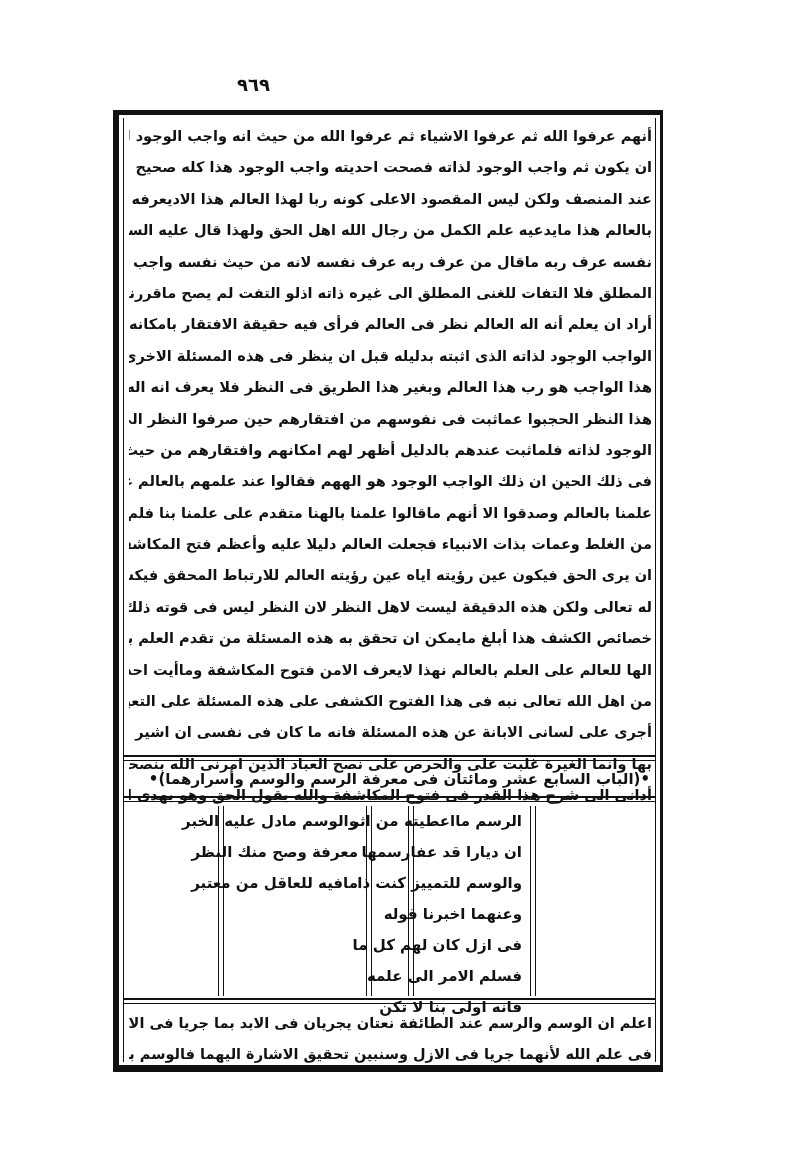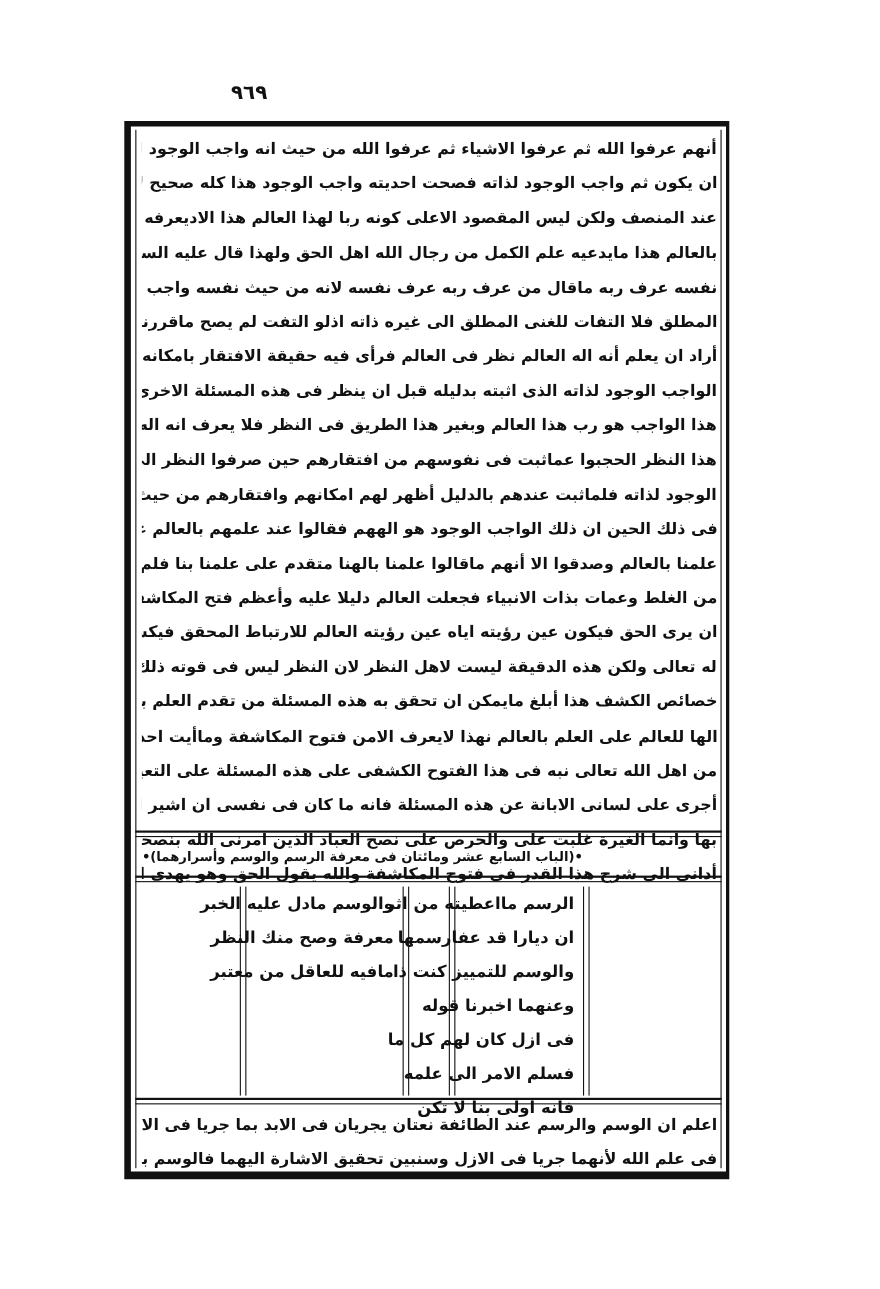--- a/index.html
+++ b/index.html
@@ -1,25 +1,25 @@
 <!DOCTYPE html>
 <html><head>
 <meta charset="utf-8">
 <style>
   html, body { margin: 0; padding: 0; background: #ffffff; }
   body { width: 800px; height: 1172px; position: relative; overflow: hidden; font-family: "DejaVu Sans", sans-serif; color: #111; }
-  .page-number { position: absolute; left: 210px; top: 74px; width: 60px; font-size: 18px; font-weight: bold; direction: rtl; text-align: left; letter-spacing: 1px; }
+  .page-number { position: absolute; left: 210px; top: 74px; width: 60px; font-size: 18px; font-weight: bold; direction: rtl; text-align: right; letter-spacing: 1px; }
   .frame { position: absolute; left: 113px; top: 110px; width: 550px; height: 962px; border-top: 5px solid #111; border-bottom: 7px solid #111; border-left: 6px solid #111; border-right: 3px solid #111; box-sizing: border-box; }
   .frame-inner { position: absolute; left: 4px; right: 4px; top: 3px; bottom: 3px; border-left: 1px solid #111; border-right: 1px solid #111; }
   .body-text { position: absolute; left: 10px; right: 8px; top: 6px; direction: rtl; text-align: justify; text-align-last: justify; }
   .line { height: 31.4px; line-height: 31.4px; font-size: 14.5px; font-weight: bold; white-space: nowrap; overflow: hidden; text-align: justify; text-align-last: justify; }
   .line.last { text-align-last: right; }
   .rule { position: absolute; left: 4px; right: 4px; border-top: 2px solid #111; }
   .rule.thin { border-top: 1px solid #111; }
-  .chapter-title { position: absolute; left: 10px; right: 10px; top: 649px; height: 30px; line-height: 30px; text-align: left; direction: rtl; font-size: 12px; font-weight: bold; }
+  .chapter-title { position: absolute; left: 10px; right: 10px; top: 649px; height: 30px; line-height: 30px; text-align: right; direction: rtl; font-size: 15px; font-weight: bold; }
   .poem { position: absolute; top: 691px; height: 190px; left: 0; right: 0; }
   .col { position: absolute; top: 0; height: 190px; border-left: 1px solid #111; border-right: 1px solid #111; box-sizing: border-box; direction: rtl; }
   .col .col-inner { position: absolute; left: 4px; right: 4px; top: 0; bottom: 0; border-left: 1px solid #111; border-right: 1px solid #111; }
   .verse { height: 31px; line-height: 31px; font-size: 15px; font-weight: bold; text-align: justify; text-align-last: justify; padding: 0 8px; white-space: nowrap; }
   .col-right { left: 289px; width: 128px; }
   .col-left { left: 99px; width: 154px; }
   .closing { position: absolute; left: 10px; right: 8px; top: 893px; direction: rtl; }
 </style>
 </head>
 <body>

